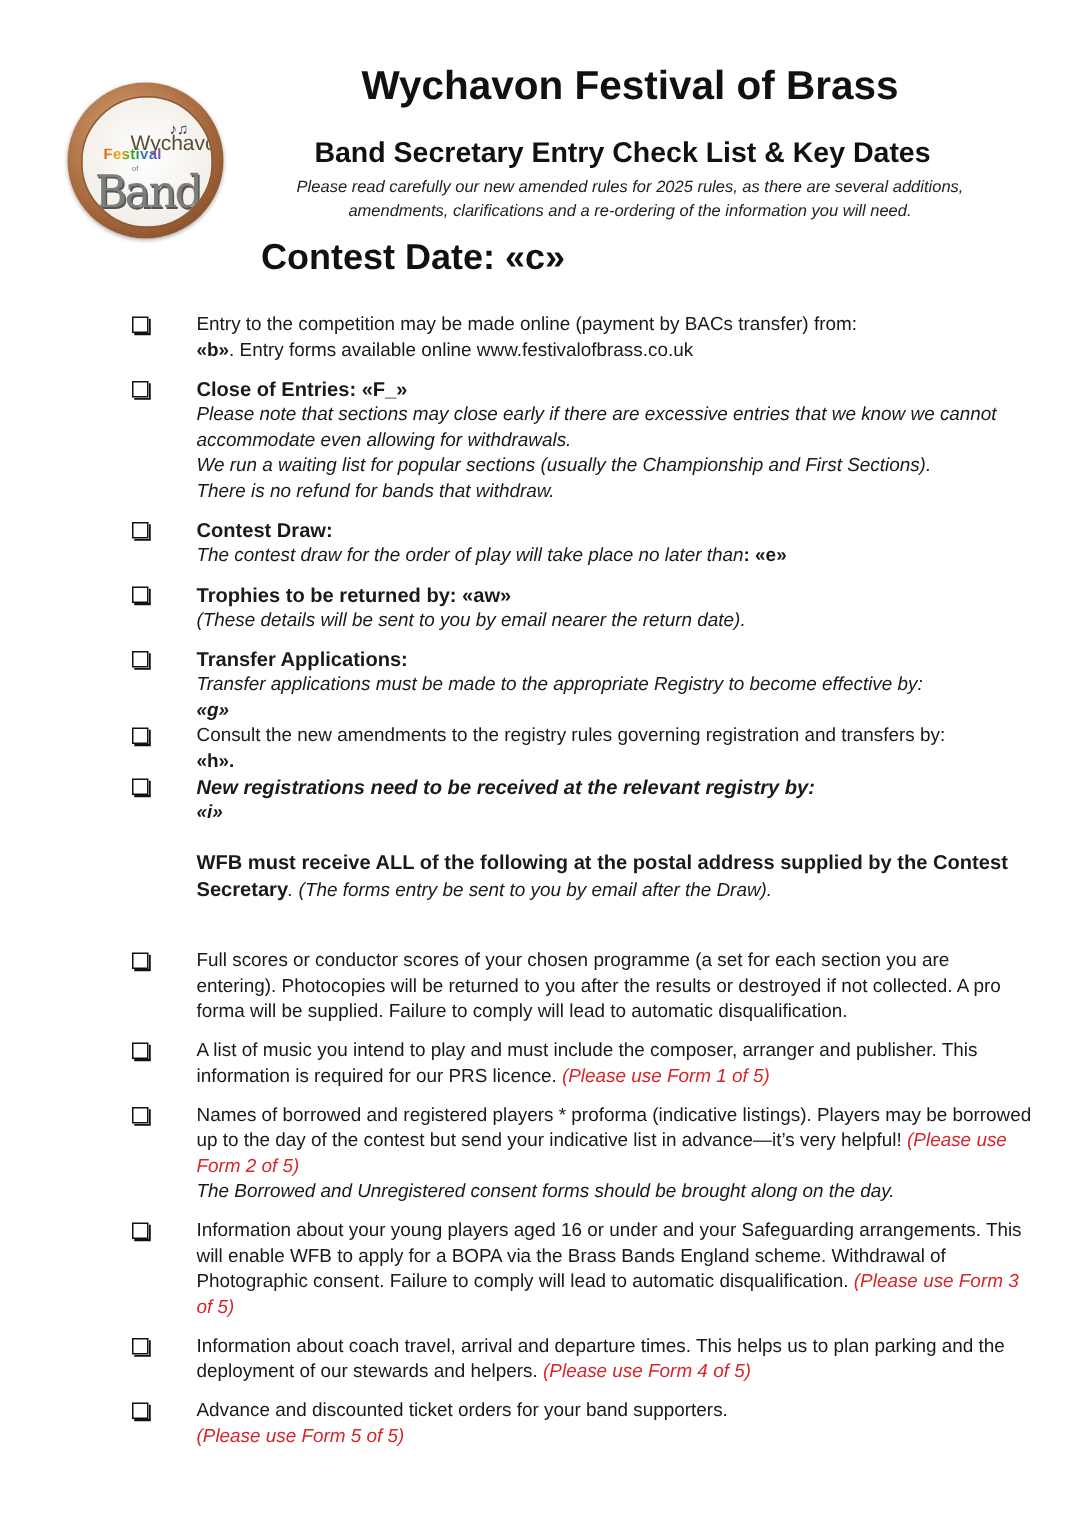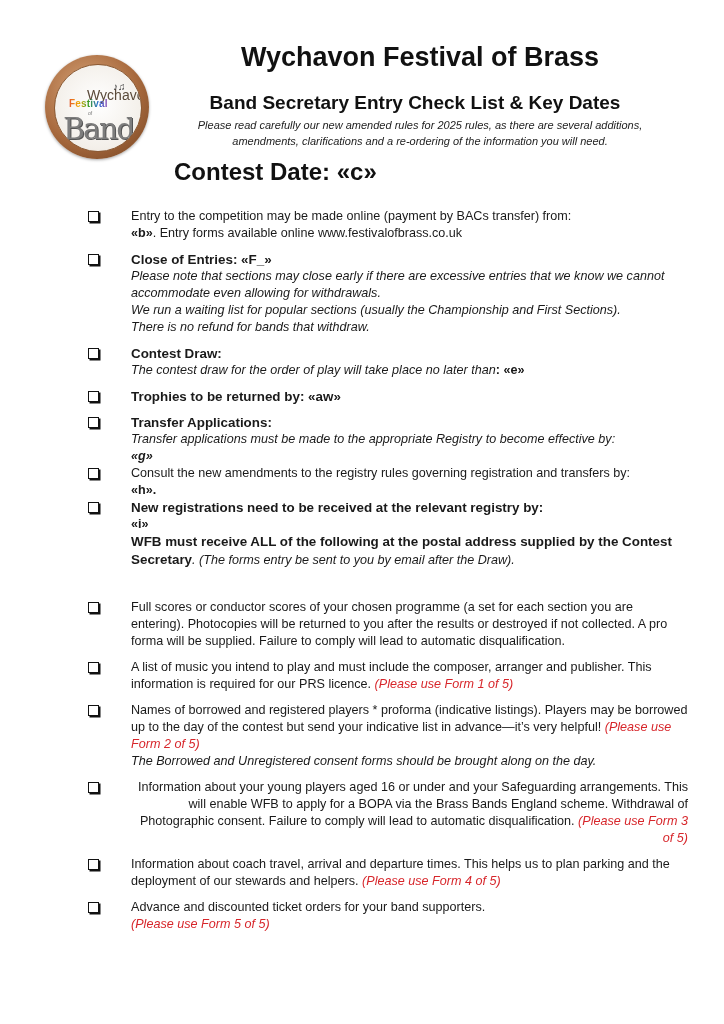--- a/index.html
+++ b/index.html
@@ -68,36 +68,37 @@
 
   <div class="item" style="margin-bottom:9px;">
     <span class="box"></span>
     <div class="h">Contest Draw:</div>
     <span class="i">The contest draw for the order of play will take place no later than</span><span class="b">: «e»</span>
   </div>
 
   <div class="item" style="margin-bottom:9px;">
     <span class="box"></span>
     <div class="h">Trophies to be returned by: «aw»</div>
+    <div class="i">(These details will be sent to you by email nearer the return date).</div>
   </div>
 
   <div class="item" style="margin-bottom:0;">
     <span class="box"></span>
     <div class="h">Transfer Applications:</div>
     <div class="i">Transfer applications must be made to the appropriate Registry to become effective by:</div>
     <div class="i b">«g»</div>
   </div>
 
   <div class="item">
     <span class="box"></span>
     <div>Consult the new amendments to the registry rules governing registration and transfers by:</div>
     <div class="b">«h».</div>
   </div>
 
-  <div class="item" style="margin-bottom:0;">
+  <div class="item" style="margin-bottom:16px;font-style:italic;">
     <span class="box"></span>
     <div class="h">New registrations need to be received at the relevant registry by:</div>
     <div class="b">«i»</div>
   </div>
 
   <div class="item" style="margin-bottom:9px;">
     <span class="h">WFB must receive ALL of the following at the postal address supplied by the Contest Secretary</span><span class="i">. (The forms entry be sent to you by email after the Draw).</span>
   </div>
 
   <div class="item" style="margin-bottom:9px;margin-top:30px;">
@@ -109,21 +110,21 @@
     <span class="box"></span>
     <span>A list of music you intend to play and must include the composer, arranger and publisher. This information is required for our PRS licence. </span><span class="red">(Please use Form 1 of 5)</span>
   </div>
 
   <div class="item" style="margin-bottom:9px;">
     <span class="box"></span>
     <span>Names of borrowed and registered players * proforma (indicative listings). Players may be borrowed up to the day of the contest but send your indicative list in advance—it’s very helpful! </span><span class="red">(Please use Form 2 of 5)</span>
     <div class="i">The Borrowed and Unregistered consent forms should be brought along on the day.</div>
   </div>
 
-  <div class="item" style="margin-bottom:9px;text-align:right;">
+  <div class="item" style="margin-bottom:9px;">
     <span class="box"></span>
     <span>Information about your young players aged 16 or under and your Safeguarding arrangements. This will enable WFB to apply for a BOPA via the Brass Bands England scheme. Withdrawal of Photographic consent. Failure to comply will lead to automatic disqualification. </span><span class="red">(Please use Form 3 of 5)</span>
   </div>
 
   <div class="item" style="margin-bottom:9px;">
     <span class="box"></span>
     <span>Information about coach travel, arrival and departure times. This helps us to plan parking and the deployment of our stewards and helpers. </span><span class="red">(Please use Form 4 of 5)</span>
   </div>
 
   <div class="item">

